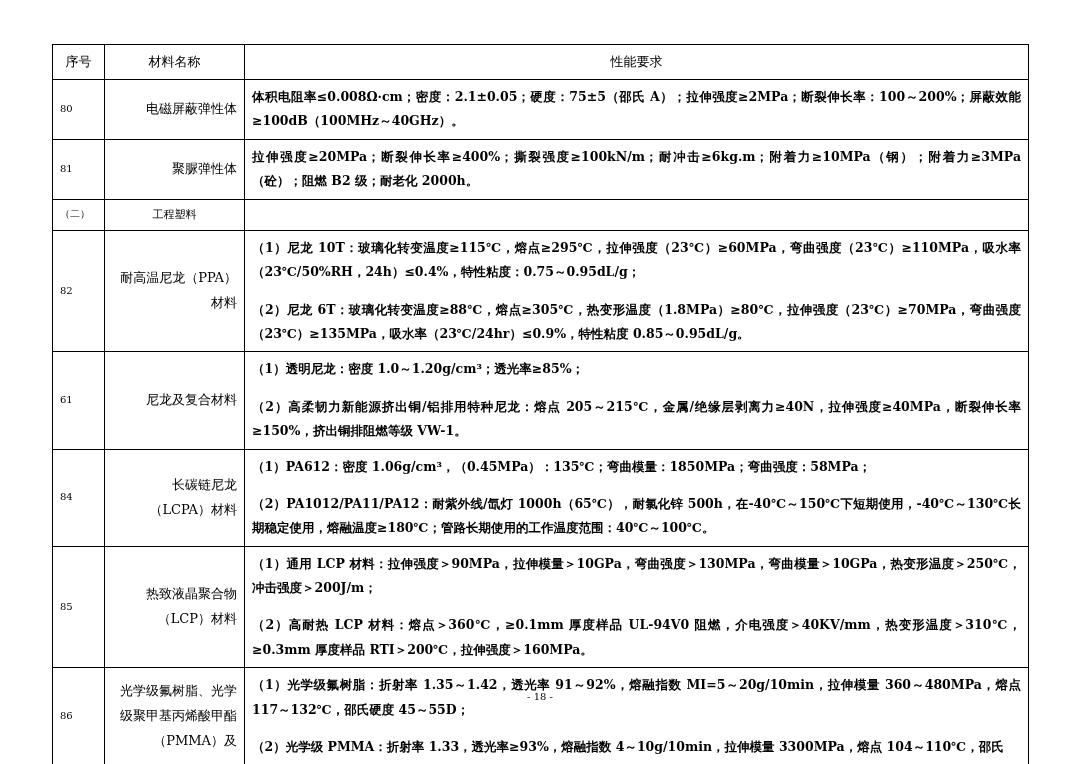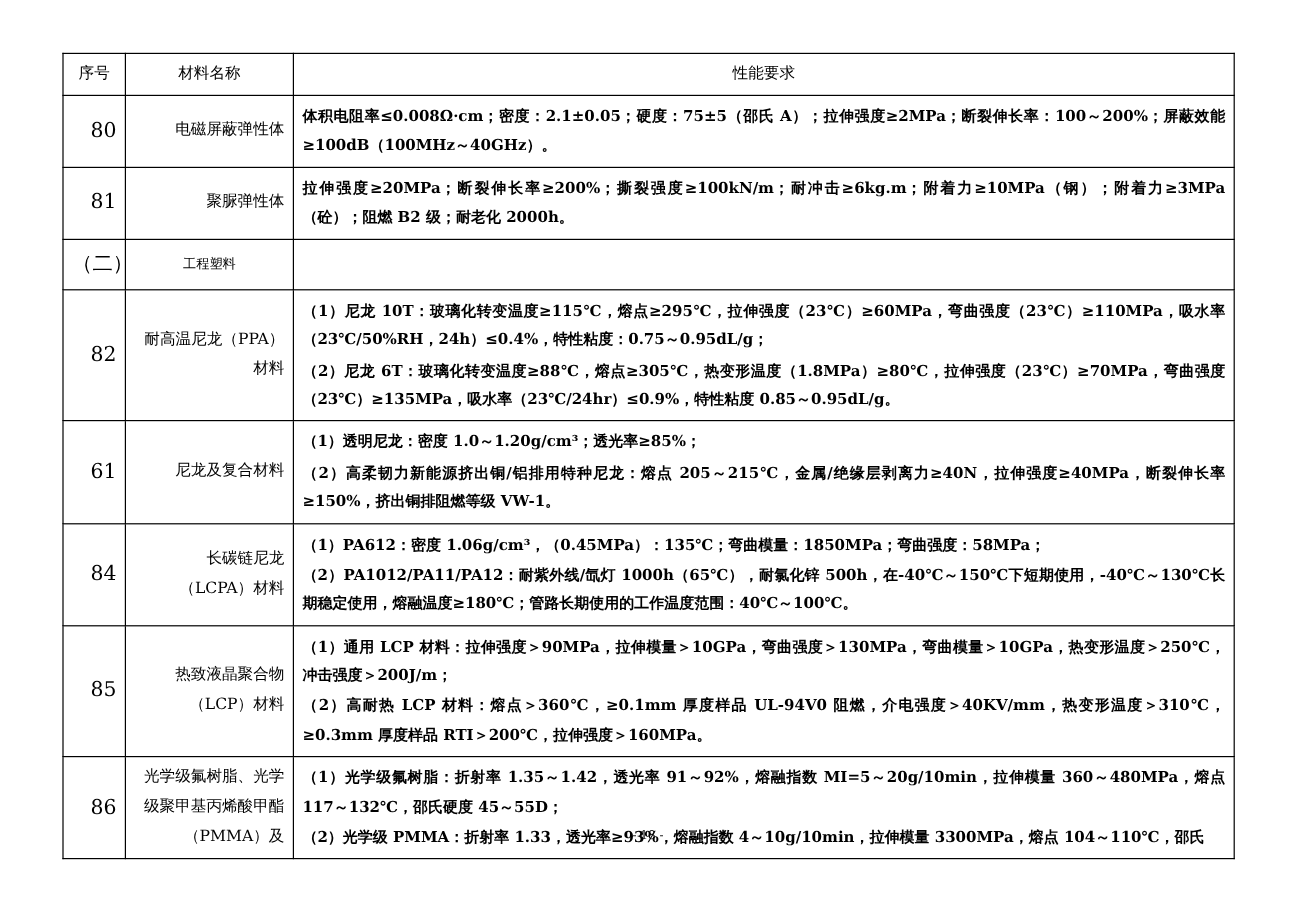--- a/index.html
+++ b/index.html
@@ -37,22 +37,22 @@
   col.c-no    { width: 52px; }
   col.c-name  { width: 140px; }
   col.c-req   { width: 784px; }
 
   thead td {
     text-align: center;
     font-size: 13px;
     padding: 6px 4px;
   }
   td.no {
-    text-align: right;
-    font-size: 17px;
+    text-align: left;
+    font-size: 10px;
   }
   td.name {
     text-align: right;
     font-size: 13px;
     line-height: 1.9;
     padding-left: 10px;
   }
   td.req {
     text-align: justify;
     text-justify: inter-ideograph;
@@ -67,21 +67,21 @@
   }
   td.section-blank {
     border-left: 1px solid #000;
     border-right: 1px solid #000;
   }
   .req-p {
     margin: 0;
     font-weight: bold;
   }
   .req-p + .req-p {
-    margin-top: 1px;
+    margin-top: 13px;
   }
   .footer {
     position: absolute;
     left: 0;
     right: 0;
     bottom: 62px;
     text-align: center;
     font-size: 10px;
     font-family: "DejaVu Serif", "Liberation Serif", serif;
     color: #000;
@@ -112,21 +112,21 @@
         <td class="name">电磁屏蔽弹性体</td>
         <td class="req">
           <p class="req-p">体积电阻率≤0.008Ω·cm；密度：2.1±0.05；硬度：75±5（邵氏 A）；拉伸强度≥2MPa；断裂伸长率：100～200%；屏蔽效能≥100dB（100MHz～40GHz）。</p>
         </td>
       </tr>
 
       <tr>
         <td class="no">81</td>
         <td class="name">聚脲弹性体</td>
         <td class="req">
-          <p class="req-p">拉伸强度≥20MPa；断裂伸长率≥200%；撕裂强度≥100kN/m；耐冲击≥6kg.m；附着力≥10MPa（钢）；附着力≥3MPa（砼）；阻燃 B2 级；耐老化 2000h。</p>
+          <p class="req-p">拉伸强度≥20MPa；断裂伸长率≥400%；撕裂强度≥100kN/m；耐冲击≥6kg.m；附着力≥10MPa（钢）；附着力≥3MPa（砼）；阻燃 B2 级；耐老化 2000h。</p>
         </td>
       </tr>
 
       <tr>
         <td class="no">（二）</td>
         <td class="section">工程塑料</td>
         <td class="section-blank"></td>
       </tr>
 
       <tr>

